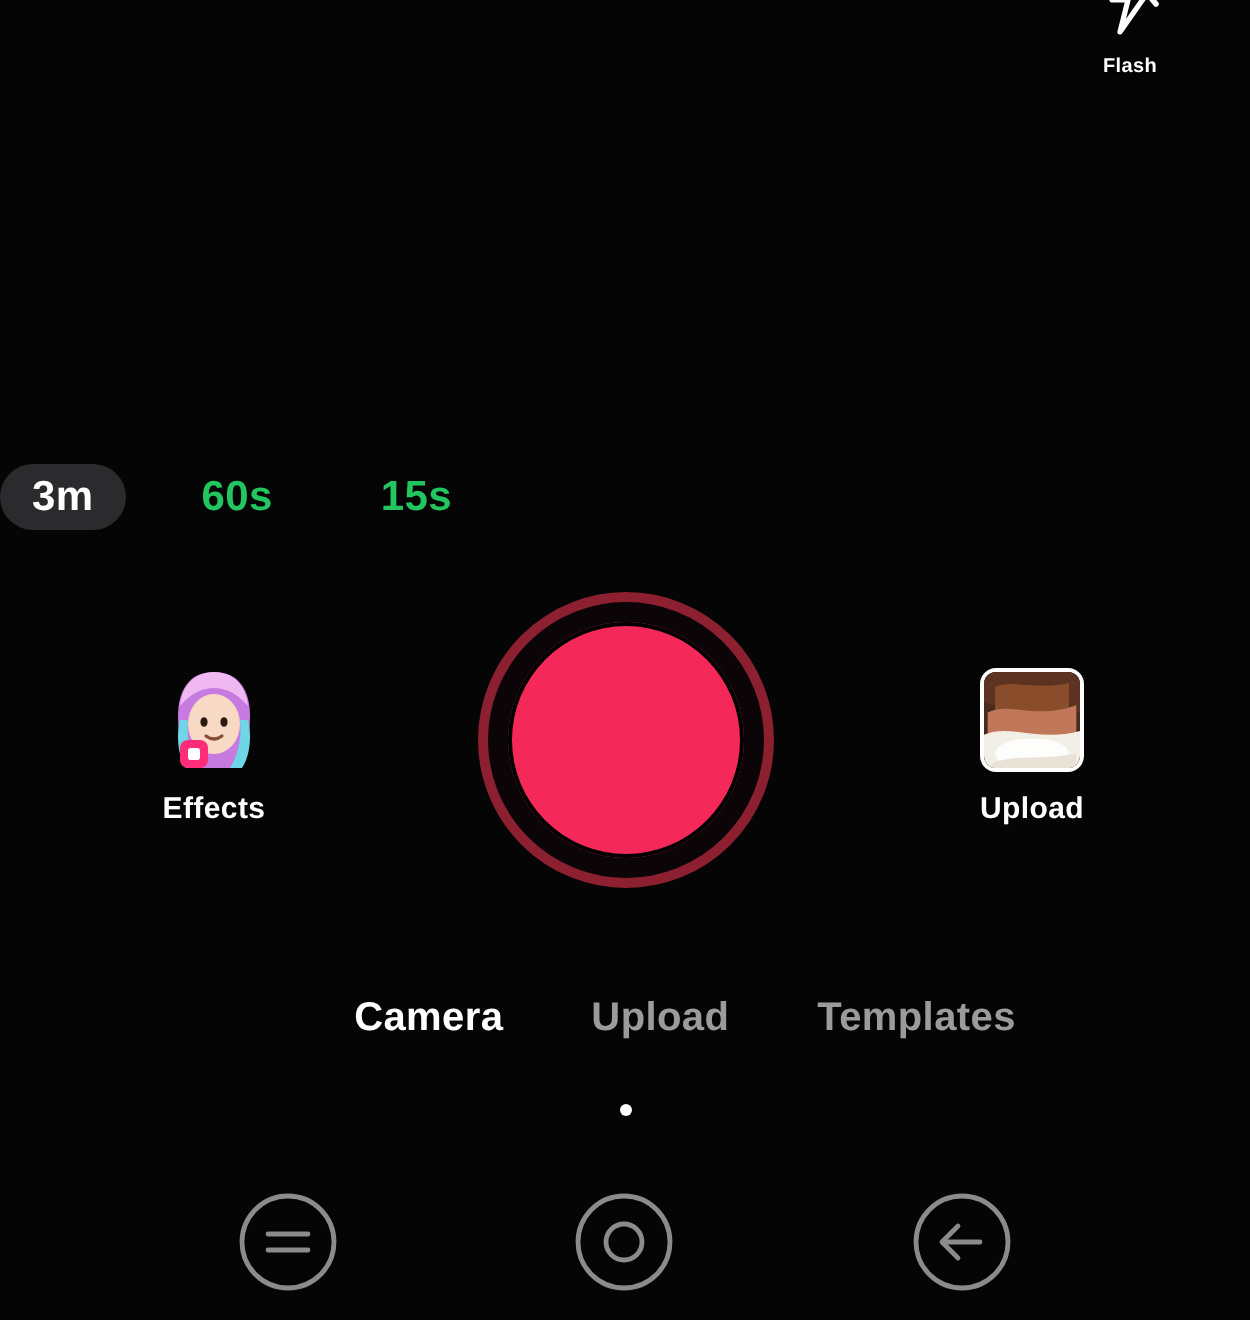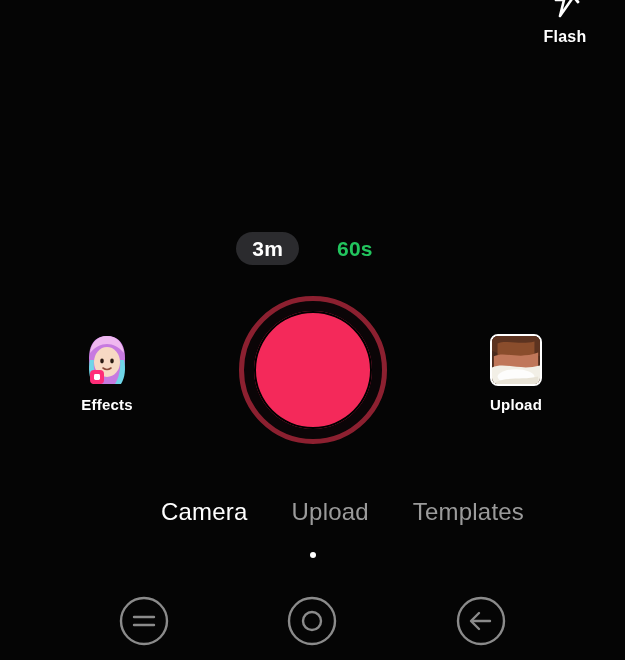--- a/index.html
+++ b/index.html
@@ -32,35 +32,34 @@
     flex-direction: column;
     align-items: center;
     gap: 2px;
   }
   .flash-icon {
     width: 40px;
     height: 40px;
     display: block;
   }
   .flash-label {
-    font-size: 16px;
+    font-size: 10px;
     font-weight: bold;
     letter-spacing: 0.2px;
     color: #ffffff;
     text-shadow: 0 1px 2px rgba(0,0,0,0.8);
   }
 
   
   .duration-bar {
     position: absolute;
     top: 232px;
     left: 0;
     right: 0;
     display: flex;
-    justify-content: center;
     align-items: center;
     gap: 22px;
   }
   .duration-item {
     font-size: 21px;
     font-weight: bold;
     color: #22c55e;
     padding: 6px 16px;
     border-radius: 20px;
     line-height: 1;
@@ -151,22 +150,22 @@
     top: 498px;
     left: 0;
     right: 0;
     display: flex;
     justify-content: center;
     align-items: baseline;
     gap: 44px;
     padding-left: 60px;
   }
   .mode-tab {
-    font-size: 24px;
-    font-weight: normal;
+    font-size: 20px;
+    font-weight: bold;
     color: #9b9b9b;
     white-space: nowrap;
     letter-spacing: 0.2px;
   }
   .mode-tab.active {
     color: #ffffff;
   }
   .mode-dot {
     position: absolute;
     top: 552px;
@@ -209,20 +208,21 @@
       <path d="M20 -12 L11 14 L19 14 L15 30 L29 10 L21 10 L27 -12 Z" fill="none" stroke="#ffffff" stroke-width="2.6" stroke-linejoin="round"></path>
       <line x1="7" y1="-16" x2="33" y2="16" stroke="#ffffff" stroke-width="2.8" stroke-linecap="round"></line>
       <line x1="7" y1="-16" x2="33" y2="16" stroke="#000000" stroke-width="0"></line>
     </svg>
     <span class="flash-label">Flash</span>
   </div>
 
   <div class="duration-bar">
     <div class="duration-item selected">3m</div>
     <div class="duration-item">60s</div>
+    <div class="duration-item">15s</div>
   </div>
 
   <div class="capture-row">
 
     <div class="side-btn effects">
       <div class="effects-avatar">
         <svg viewBox="0 0 52 52" width="52" height="52">
 
           <path d="M26 2 C13 2 8 12 8 24 C8 36 11 46 14 50 L38 50 C41 46 44 36 44 24 C44 12 39 2 26 2 Z" fill="#c77ae0"></path>
           <path d="M26 2 C16 2 10 9 9 19 C14 13 20 10 26 10 C32 10 38 13 43 19 C42 9 36 2 26 2 Z" fill="#efb8f0"></path>

